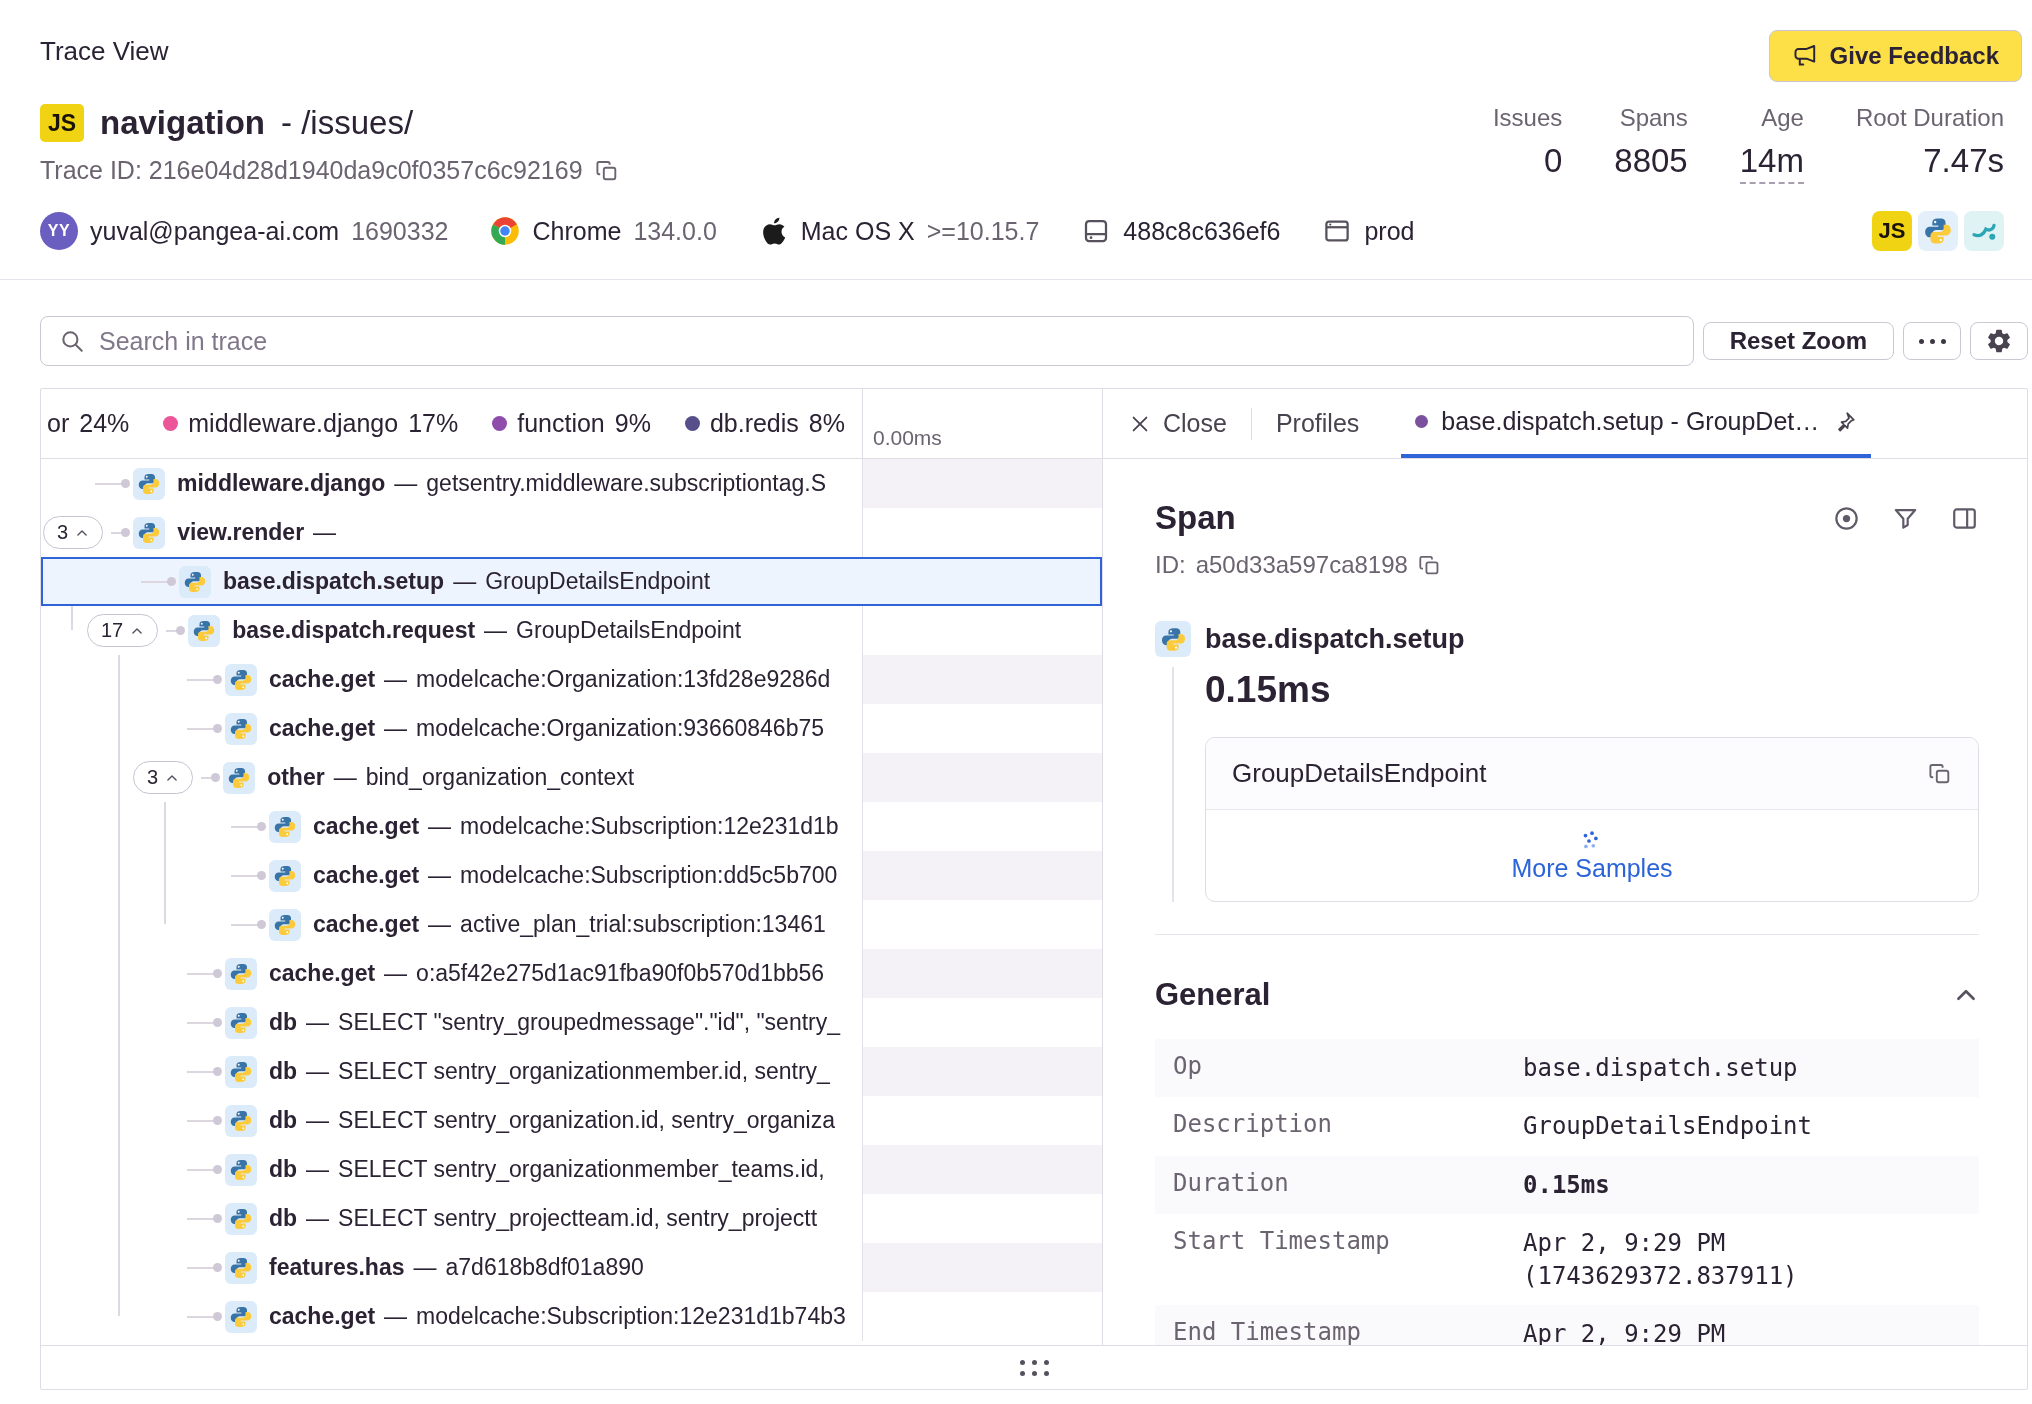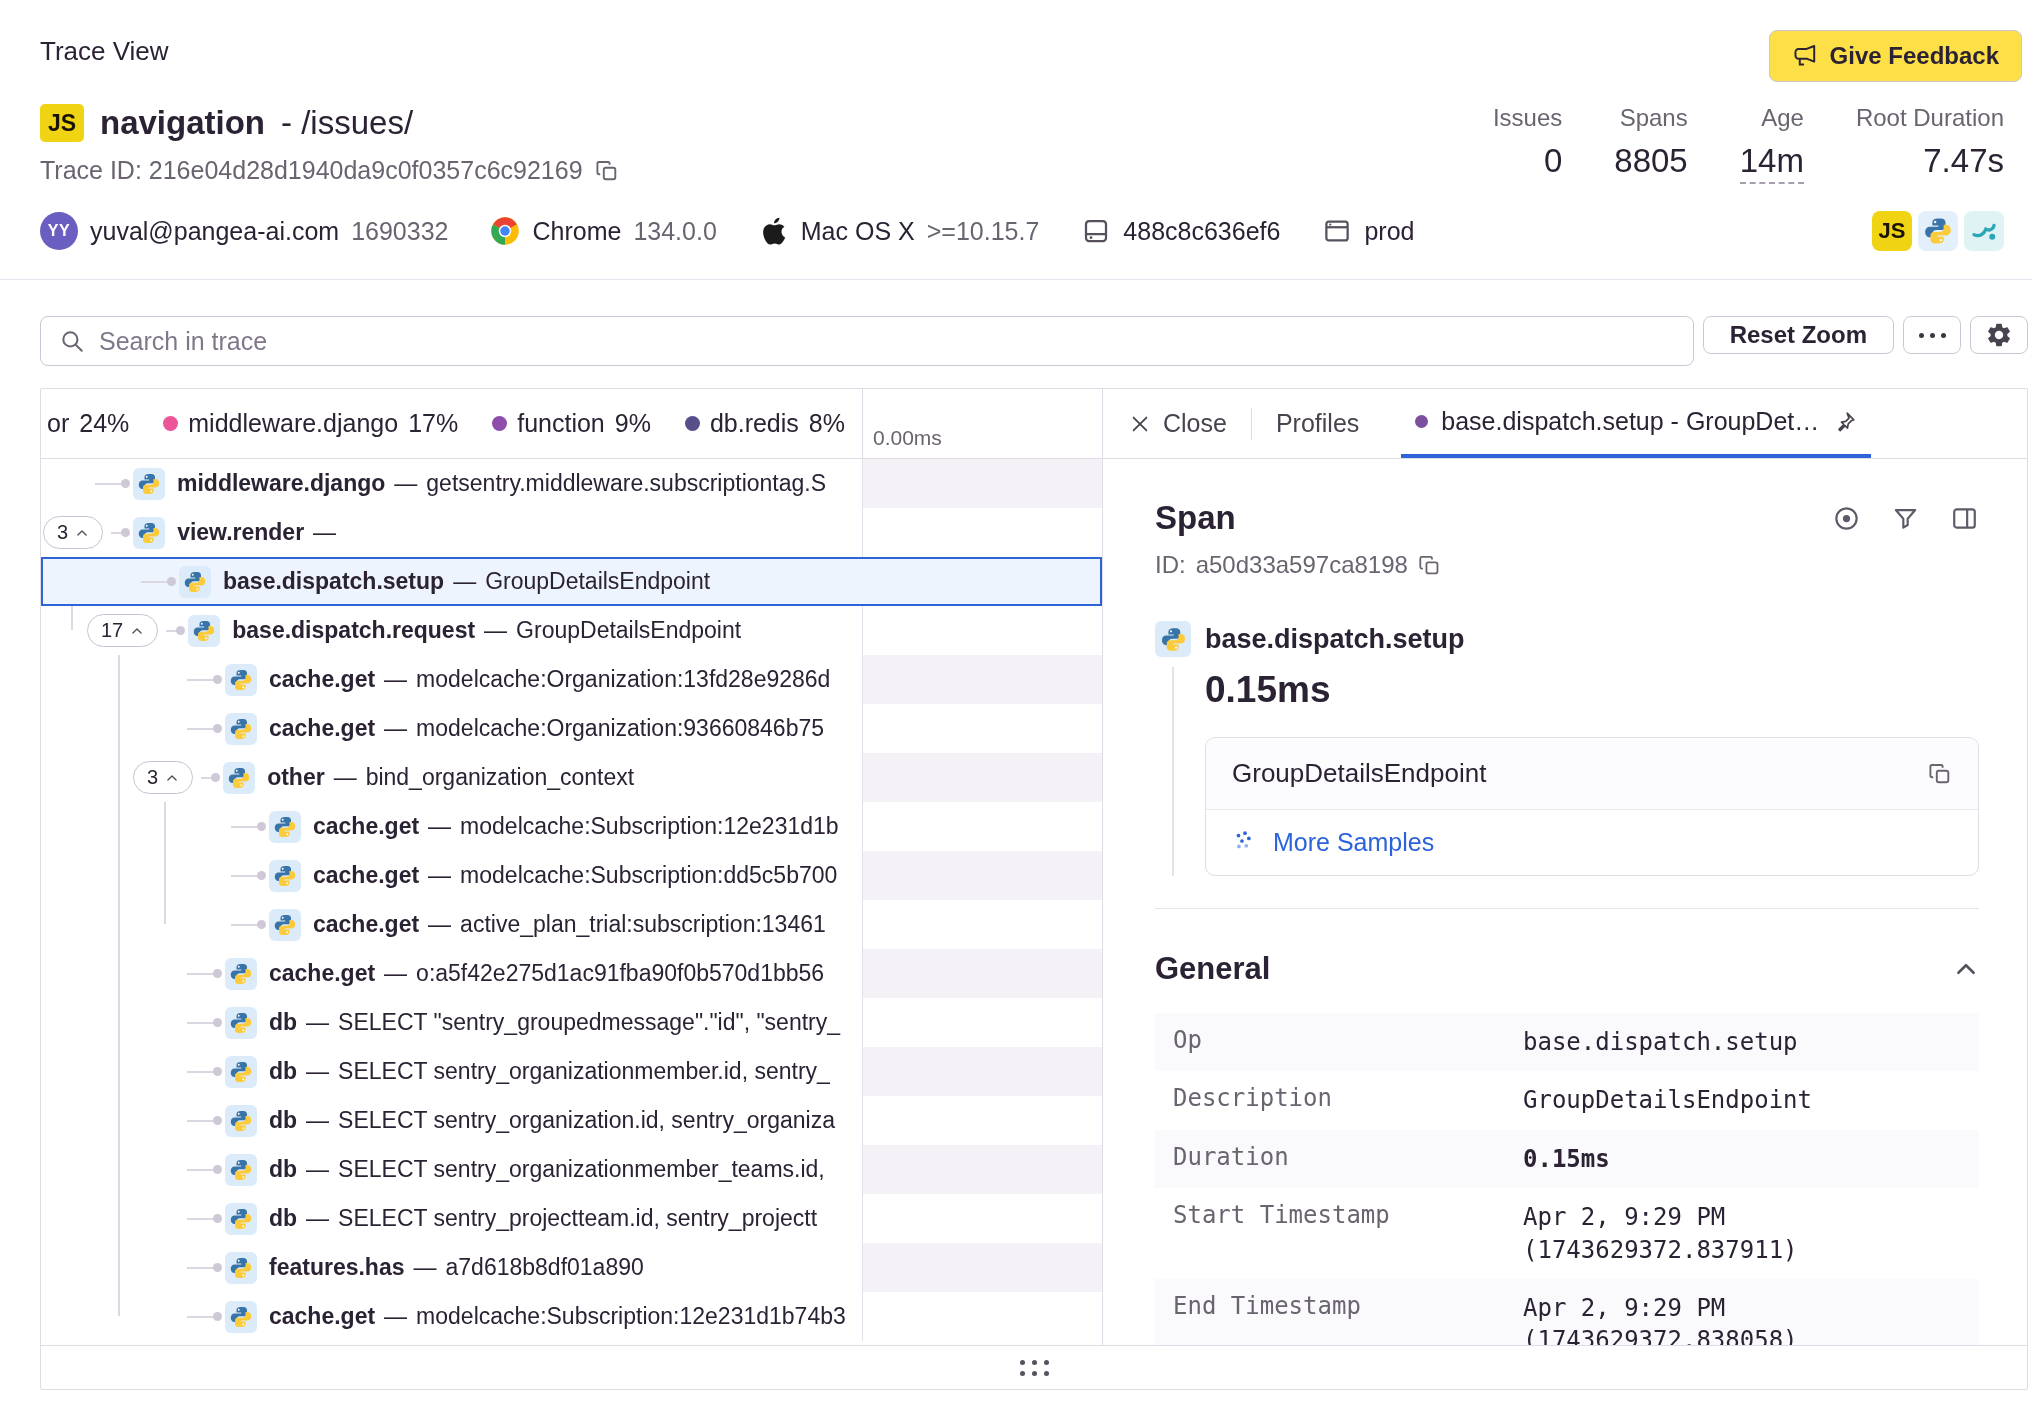--- a/index.html
+++ b/index.html
@@ -42,21 +42,21 @@
     font-weight:700; display:flex; align-items:center; justify-content:center; letter-spacing:.5px; }
   .meta-icon { width:30px; height:30px; color:#57515e; }
   .meta-right { margin-left:auto; display:flex; align-items:center; gap:6px; padding-right:18px; }
   .plat-tile { width:40px; height:40px; border-radius:8px; display:flex; align-items:center; justify-content:center; }
   .plat-tile.py { background:#e3effa; }
   .plat-tile.teal { background:#dff2f4; }
   .plat-tile svg { width:30px; height:30px; }
   .js-badge.small { width:40px; height:40px; border-radius:8px; font-size:22px; }
 
   
-  .toolbar { display:flex; align-items:flex-start; gap:9px; padding:36px 4px 0 40px; }
+  .toolbar { display:flex; align-items:center; gap:9px; padding:36px 4px 0 40px; }
   .search-box { flex:1; height:50px; border:1px solid #cdc6d4; border-radius:8px; display:flex;
     align-items:center; gap:14px; padding:0 18px; background:#fff; }
   .search-box svg { width:26px; height:26px; color:#6b6470; flex:none; }
   .search-box input { border:none; outline:none; flex:1; font-size:25px; font-family:inherit; color:#2b2233; }
   .search-box input::placeholder { color:#80788a; }
   .btn { height:38px; border:1px solid #cdc6d4; border-radius:8px; background:#fff; font-size:24px;
     font-weight:700; color:#2b2233; padding:0 26px; cursor:pointer; font-family:inherit; }
   .icon-btn { width:58px; padding:0; display:flex; align-items:center; justify-content:center; }
   .dots3 { display:flex; gap:6px; }
   .dots3 span { width:5px; height:5px; border-radius:50%; background:#3d3742; }
@@ -135,22 +135,22 @@
   .tile.big { width:36px; height:36px; margin:0; }
   .tile.big svg { width:27px; height:27px; }
   .vline { width:2px; flex:1; background:#e6e1ea; margin-top:10px; }
   .col-main { flex:1; min-width:0; }
   .span-name { font-size:27px; font-weight:700; line-height:36px; }
   .duration { font-size:37px; font-weight:600; margin-top:12px; }
   .samples-box { margin-top:26px; border:1px solid #e0dce5; border-radius:10px; overflow:hidden; }
   .samples-head { display:flex; justify-content:space-between; align-items:center; padding:20px 26px;
     border-bottom:1px solid #eae6ee; font-size:26px; background:#fcfbfd; }
   .samples-head svg { width:24px; height:24px; color:#6b6470; cursor:pointer; }
-  .samples-more { display:flex; align-items:flex-start; gap:15px; padding:18px 26px; color:#2b63d9;
-    font-size:25px; cursor:pointer; }
+  .samples-more { display:flex; align-items:center; gap:0; padding:18px 26px; color:#2b63d9;
+    font-size:25px; cursor:pointer;flex-direction:column; }
   .samples-more svg { width:26px; height:26px; }
 
   .general-section { margin-top:32px; border-top:1px solid #e8e4ec; padding-top:42px; }
   .general-head { display:flex; justify-content:space-between; align-items:center; }
   .general-head span { font-size:31px; font-weight:700; }
   .general-head svg { width:26px; height:26px; color:#57515e; cursor:pointer; }
   .kv { margin-top:26px; font-family:"DejaVu Sans Mono", monospace; font-size:24px; }
   .kv-row { display:flex; padding:13px 18px; align-items:flex-start; }
   .kv-row.alt { background:#faf9fb; }
   .kv-key { width:350px; flex:none; color:#6b6470; }

